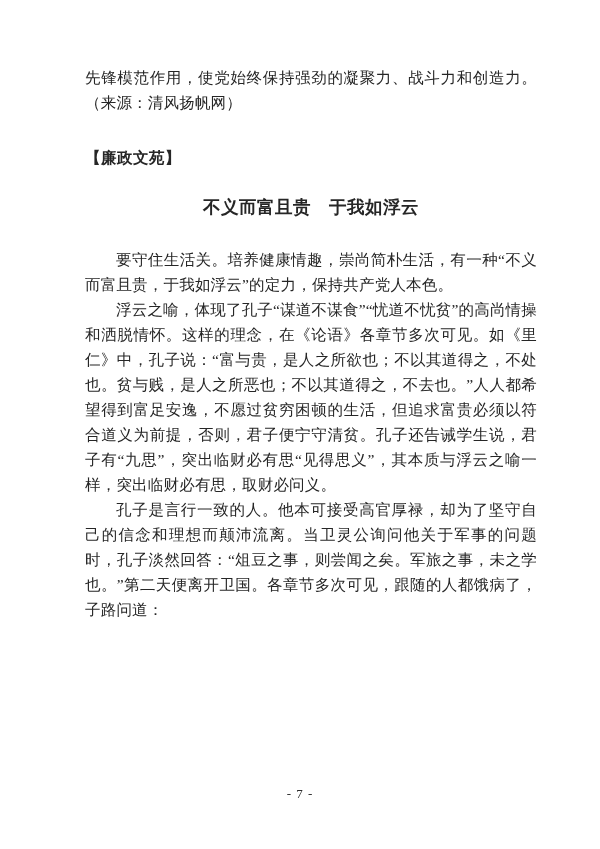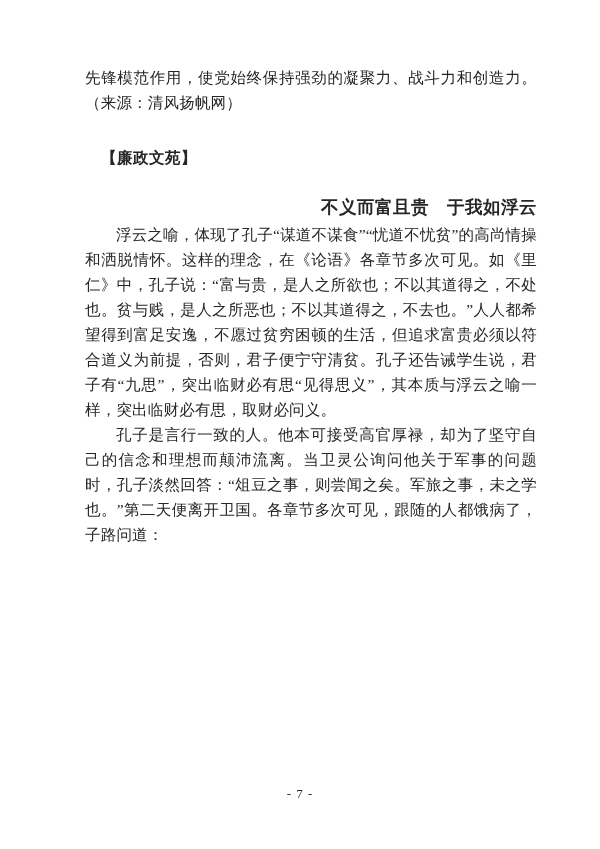--- a/index.html
+++ b/index.html
@@ -26,32 +26,32 @@
     text-align: justify;
     letter-spacing: 0.2px;
   }
   .indent {
     text-indent: 31px;
   }
   .bold {
     font-weight: bold;
   }
   .section-tag {
-    margin: 30px 0 0 16px;
+    margin: 30px 0 0 0;
     font-size: 15.5px;
     line-height: 25px;
     font-weight: bold;
     letter-spacing: 0.5px;
   }
   .title {
     margin: 22px 0 0 0;
     font-size: 17.5px;
     line-height: 30px;
     font-weight: bold;
-    text-align: right;
+    text-align: center;
     letter-spacing: 0.5px;
   }
   .article .para.first {
     margin-top: 25px;
   }
   .footer {
     position: absolute;
     left: 0;
     right: 0;
     top: 786px;
@@ -67,20 +67,21 @@
 <div class="page">
   <div class="content">
 
     <p class="para">先锋模范作用，使党始终保持强劲的凝聚力、战斗力和创造力。（来源：清风扬帆网）</p>
 
     <h2 class="section-tag">【廉政文苑】</h2>
 
     <h1 class="title">不义而富且贵　于我如浮云</h1>
 
     <div class="article">
+      <p class="para indent first">要守住生活关。培养健康情趣，崇尚简朴生活，有一种“不义而富且贵，于我如浮云”的定力，保持共产党人本色。</p>
       <p class="para indent">浮云之喻，体现了孔子“谋道不谋食”“忧道不忧贫”的高尚情操和洒脱情怀。这样的理念，在《论语》各章节多次可见。如《里仁》中，孔子说：“富与贵，是人之所欲也；不以其道得之，不处也。贫与贱，是人之所恶也；不以其道得之，不去也。”人人都希望得到富足安逸，不愿过贫穷困顿的生活，但追求富贵必须以符合道义为前提，否则，君子便宁守清贫。孔子还告诫学生说，君子有“九思”，突出临财必有思“见得思义”，其本质与浮云之喻一样，突出临财必有思，取财必问义。</p>
       <p class="para indent">孔子是言行一致的人。他本可接受高官厚禄，却为了坚守自己的信念和理想而颠沛流离。当卫灵公询问他关于军事的问题时，孔子淡然回答：“俎豆之事，则尝闻之矣。军旅之事，未之学也。”第二天便离开卫国。各章节多次可见，跟随的人都饿病了，子路问道：</p>
     </div>
 
   </div>
 
   <div class="footer">- 7 -</div>
 </div>
 
 </body></html>

